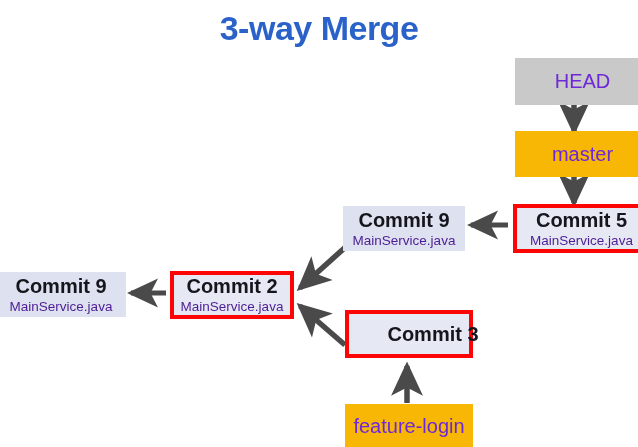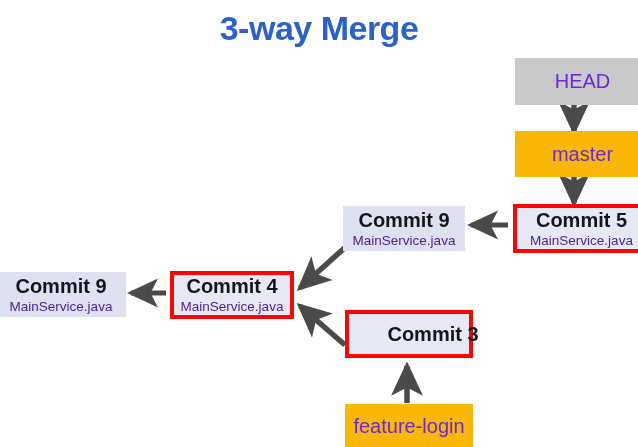--- a/index.html
+++ b/index.html
@@ -129,21 +129,21 @@
     <div class="ttl">Commit 5</div>
     <div class="sub">MainService.java</div>
   </div>
 
   <div class="node commit" style="left:343px; top:206px; width:122px; height:45px;">
     <div class="ttl">Commit 9</div>
     <div class="sub">MainService.java</div>
   </div>
 
   <div class="node commit marked" style="left:170px; top:271px; width:124px; height:48px;">
-    <div class="ttl">Commit 4</div>
+    <div class="ttl">Commit 2</div>
     <div class="sub">MainService.java</div>
   </div>
 
   <div class="node commit" style="left:-4px; top:272px; width:130px; height:45px;">
     <div class="ttl">Commit 9</div>
     <div class="sub">MainService.java</div>
   </div>
 
   <div class="node commit marked" style="left:345px; top:310px; width:128px; height:48px;padding-left:48px;">
     <div class="ttl">Commit 3</div>

